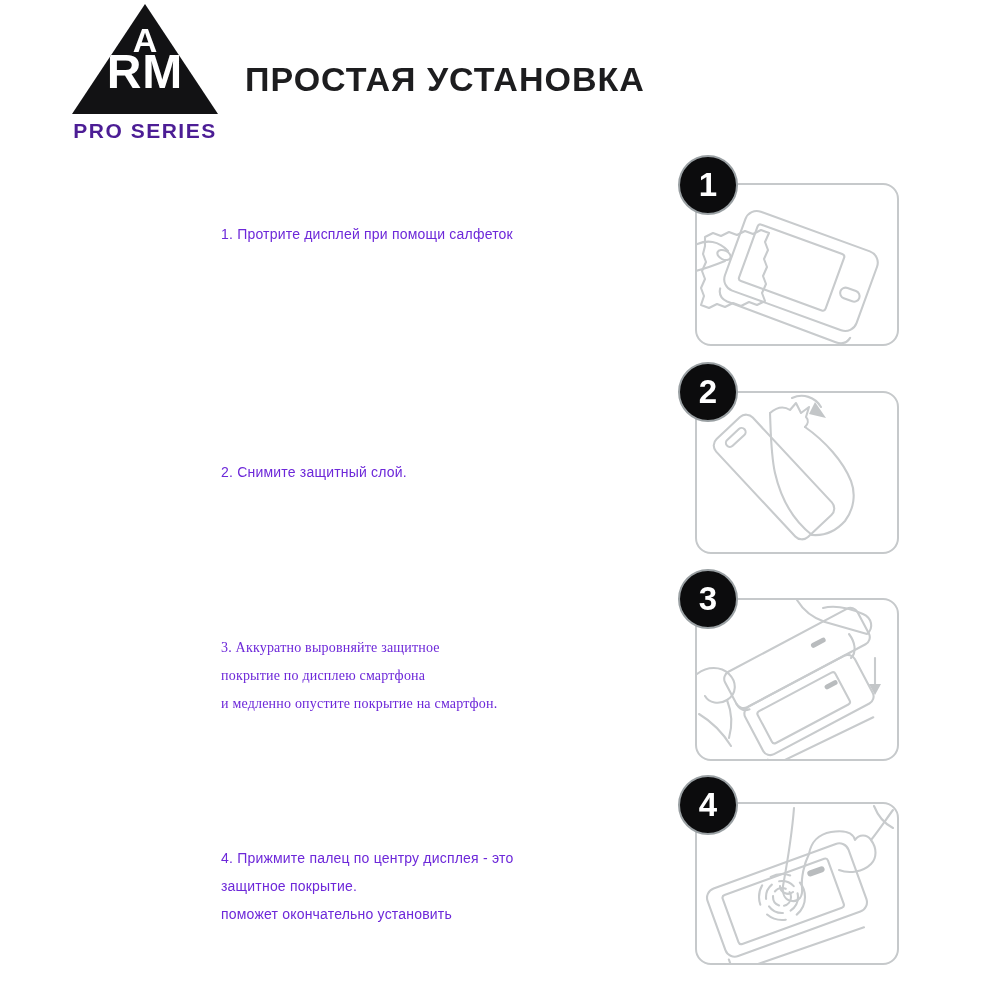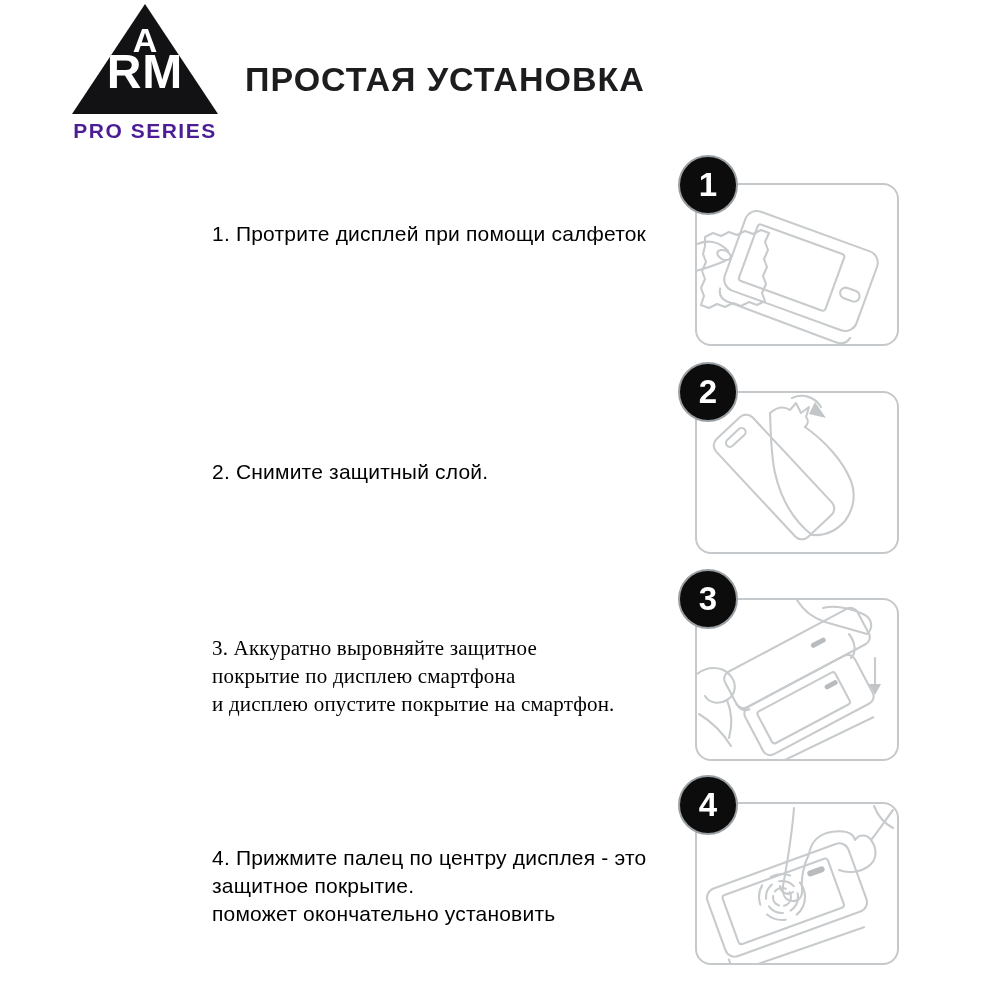--- a/index.html
+++ b/index.html
@@ -15,22 +15,22 @@
   .tri .lrm{position:absolute;left:0;top:44px;width:100%;text-align:center;
             color:#ffffff;font-weight:bold;font-size:48px;line-height:1;letter-spacing:1px;}
   .pro{margin-top:5px;width:150px;text-align:center;font-weight:bold;font-size:21px;
        letter-spacing:1.5px;color:#4c1d95;}
 
   
   .title{position:absolute;left:241px;top:56px;margin:4px;font-size:34px;font-weight:bold;
          letter-spacing:1px;color:#1d1d1f;white-space:nowrap;}
 
   
-  .step-text{position:absolute;left:212px;width:480px;font-size:21px;line-height:28px;
-             color:#000000;letter-spacing:0.2px;}
+  .step-text{position:absolute;left:221px;width:480px;font-size:14px;line-height:28px;
+             color:#6d28d9;letter-spacing:0.2px;}
   .t1{top:220px;} .t2{top:458px;} .t3{top:634px;font-family:Liberation Serif, serif;} .t4{top:844px;}
 
   
   .frame{position:absolute;left:695px;width:200px;height:159px;border:2px solid #c6c9cb;
          border-radius:16px;background:#ffffff;overflow:hidden;}
   .f1{top:183px;} .f2{top:391px;} .f3{top:598px;} .f4{top:802px;}
   .frame svg{display:block;width:200px;height:159px;}
 
   
   svg.art .ln{stroke:#c8cbcd;stroke-width:2.1;fill:none;stroke-linecap:round;stroke-linejoin:round;}
@@ -106,21 +106,21 @@
       <polygon class="ah" points="129,25 118,9 112,21"></polygon>
     </svg>
   </div>
   <div class="badge b2">
     <span>2</span>
   </div>
 
   <div class="step-text t3">
     <div>3. Аккуратно выровняйте защитное</div>
     <div>покрытие по дисплею смартфона</div>
-    <div>и дисплею опустите покрытие на смартфон.</div>
+    <div>и медленно опустите покрытие на смартфон.</div>
   </div>
   <div class="frame f3">
     <svg class="art" viewBox="0 0 200 159">
 
       <g transform="translate(100,58) rotate(-28)">
         <rect class="ln" x="-75" y="-20" width="150" height="40" rx="8"></rect>
         <rect class="fl" x="18" y="-6" width="16" height="5" rx="2.5"></rect>
         <path class="ln" d="M -75,12 q 0,10 9,11"></path>
       </g>
 

